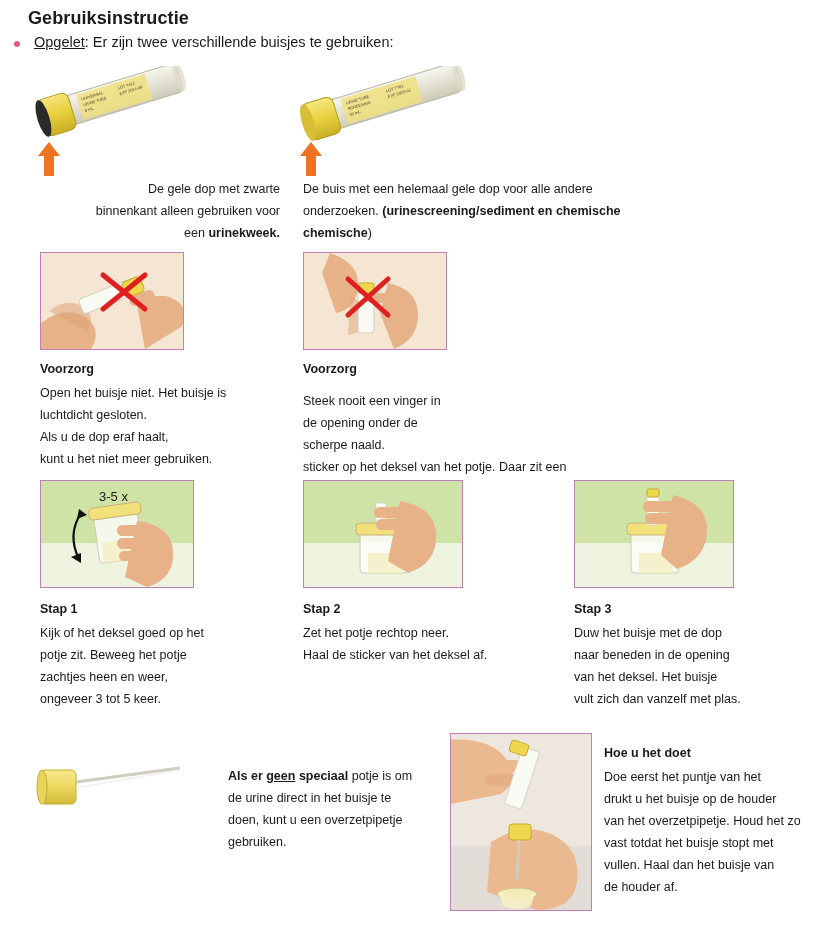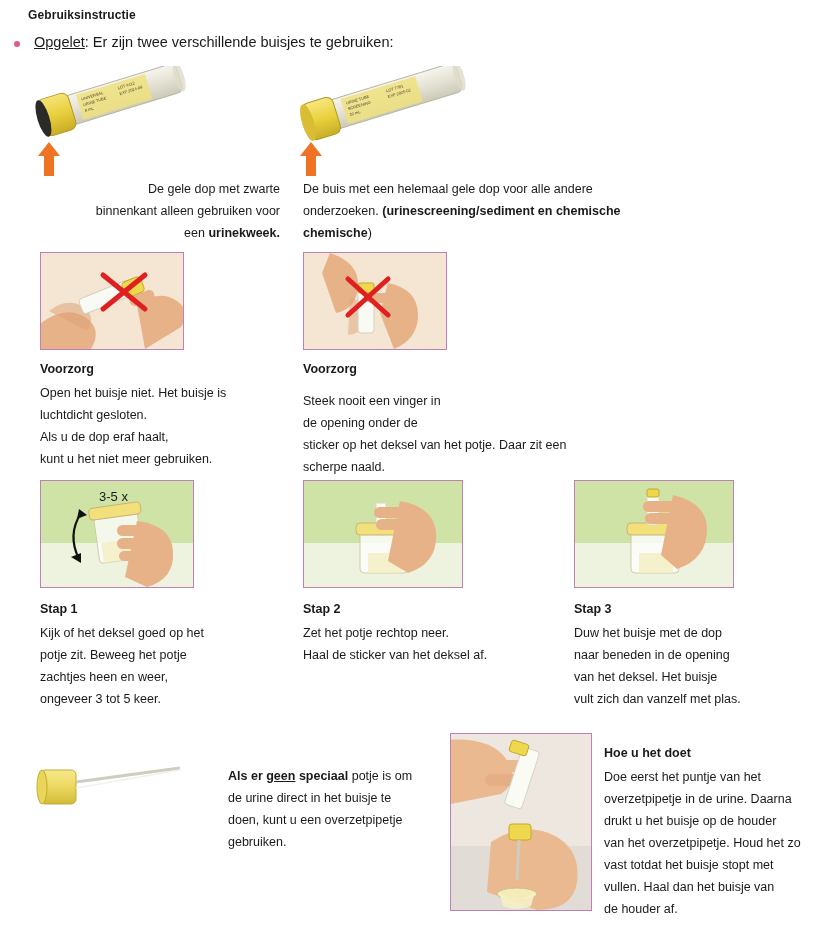--- a/index.html
+++ b/index.html
@@ -19,21 +19,21 @@
     position: relative;
     width: 820px;
     height: 934px;
   }
 
   
   .doc-title {
     position: absolute;
     left: 28px;
     top: 8px;
-    font-size: 12px;
+    font-size: 18px;
     font-weight: bold;
     letter-spacing: 0.1px;
   }
   .bullet-row {
     position: absolute;
     left: 10px;
     top: 34px;
     width: 790px;
     font-size: 14.5px;
   }
@@ -283,22 +283,22 @@
         <line x1="44" y1="26" x2="84" y2="62"></line>
         <line x1="84" y1="26" x2="44" y2="62"></line>
       </g>
     </svg>
   </div>
 
   <div class="label-bold" style="left:303px; top:362px;">Voorzorg</div>
   <div class="body-text" style="left:303px; top:382px; width:400px;margin-top:8px;">
     <div>Steek nooit een vinger in</div>
     <div>de opening onder de</div>
+    <div>scherpe naald.</div>
     <div>sticker op het deksel van het potje. Daar zit een</div>
-    <div>scherpe naald.</div>
   </div>
 
   <div class="greenbox" style="left:40px; top:480px; width:152px; height:106px;">
     <svg width="152" height="106" viewBox="0 0 152 106">
       <rect width="152" height="62" fill="#cfe3a6"></rect>
       <rect y="62" width="152" height="44" fill="#eef3e0"></rect>
 
       <g transform="rotate(-8 76 60)">
         <rect x="56" y="32" width="44" height="48" rx="4" fill="#ffffff" opacity="0.78" stroke="#c9c3a0"></rect>
         <rect x="52" y="24" width="52" height="12" rx="4" fill="#f2e07a" stroke="#c9b27a"></rect>
@@ -410,21 +410,20 @@
       <path d="M68 106 L66 146" stroke="#cfcdbf" stroke-width="3"></path>
 
       <ellipse cx="66" cy="160" rx="20" ry="6" fill="#f4ecb8" stroke="#ccc08a"></ellipse>
       <path d="M48 158 q18 14 36 0 L80 172 q-14 6 -28 0 Z" fill="#f7f0c6" opacity="0.9"></path>
     </svg>
   </div>
 
   <div class="label-bold" style="left:604px; top:746px;">Hoe u het doet</div>
   <div class="body-text" style="left:604px; top:766px; width:216px;">
     <div>Doe eerst het puntje van het</div>
-    <div>overzetpipetje in de urine. Daarna</div>
     <div>drukt u het buisje op de houder</div>
     <div>van het overzetpipetje. Houd het zo</div>
     <div>vast totdat het buisje stopt met</div>
     <div>vullen. Haal dan het buisje van</div>
     <div>de houder af.</div>
   </div>
 
 </div>
 
 </body></html>

